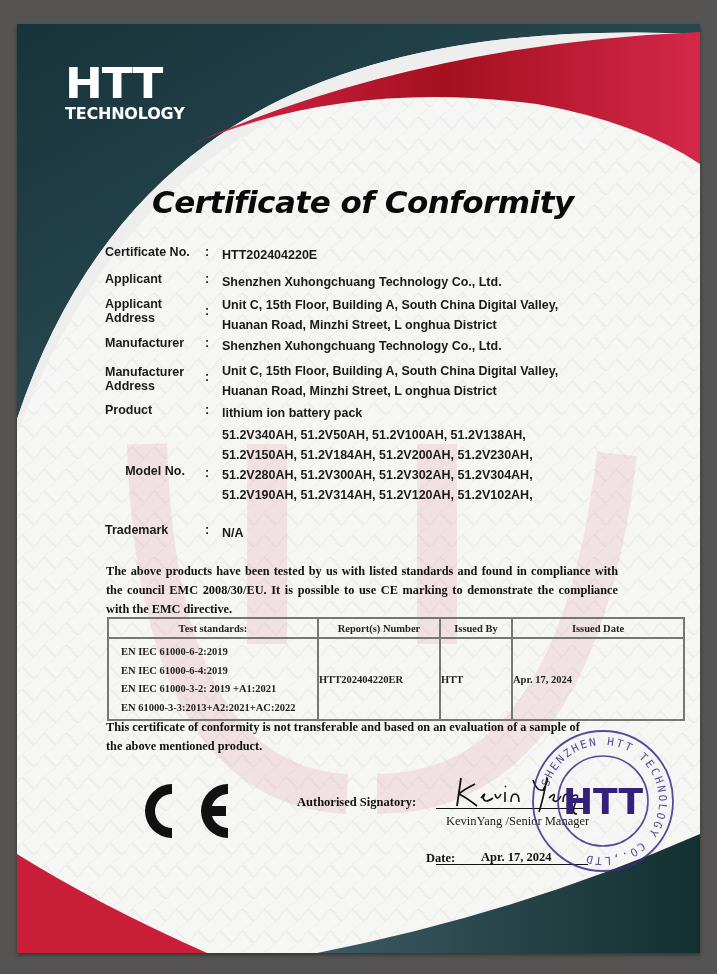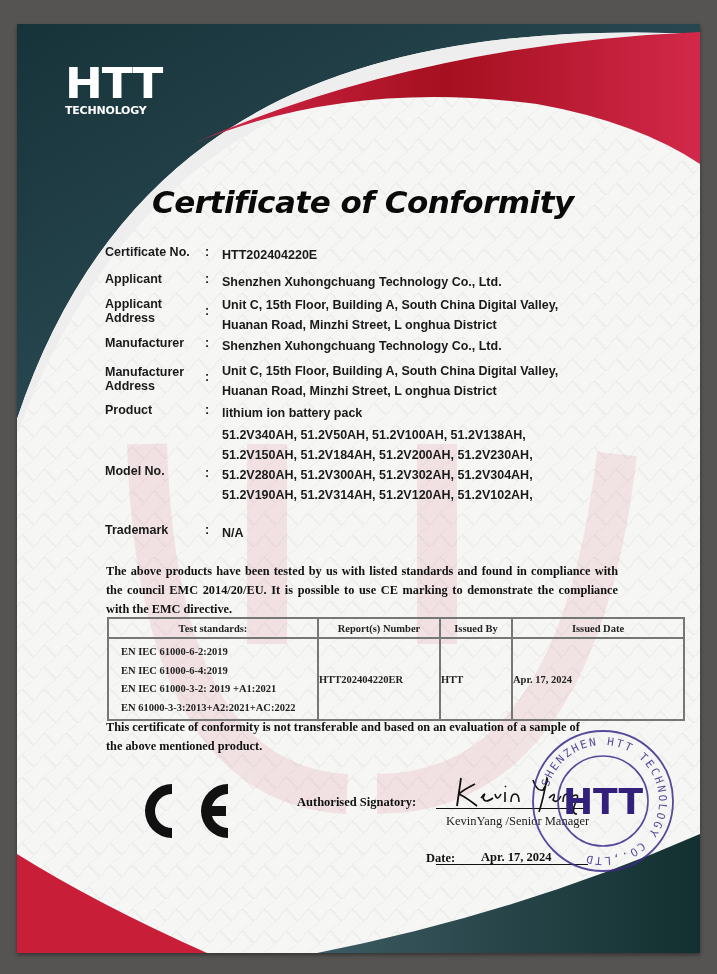--- a/index.html
+++ b/index.html
@@ -21,21 +21,21 @@
     position: absolute; left: 48px; top: 40px;
     color: #fff; text-align: left;
   }
   .logo .big {
     font-family: "DejaVu Sans", sans-serif;
     font-weight: bold; font-size: 43px; line-height: 38px;
     letter-spacing: -1px; transform: scaleX(1.05); transform-origin: left;
   }
   .logo .small {
     font-family: "DejaVu Sans", sans-serif;
-    font-weight: bold; font-size: 11px; letter-spacing: -0.2px; margin-top: 2px;
+    font-weight: bold; font-size: 16px; letter-spacing: -0.2px; margin-top: 2px;
   }
   .title {
     position: absolute; left: 135px; top: 160px;
     font-family: "DejaVu Sans", sans-serif;
     font-weight: bold; font-style: italic; font-size: 31px;
     color: #0a0a0a; letter-spacing: -0.5px;
   }
   .field { position: relative; font-size: 12.5px; font-weight: bold; color: #1a1a1a; }
   .field .lbl { position: absolute; left: 0; top: 0; width: 100px; line-height: 14px; }
   .field .colon { position: absolute; left: 100px; }
@@ -166,37 +166,37 @@
     </div>
   </div>
 
   <div class="field" style="position:absolute;left:105px;top:403px;width:560px;">
     <span class="lbl">Product</span>
     <span class="colon">:</span>
     <div class="val">lithium ion battery pack</div>
   </div>
 
   <div class="field" style="position:absolute;left:105px;top:425px;width:560px;">
-    <span class="lbl" style="top:39px;">Model No.</span>
+    <span class="lbl" style="top:39px;text-align:center;">Model No.</span>
     <span class="colon" style="top:41px;">:</span>
     <div class="val">
       <div>51.2V340AH, 51.2V50AH, 51.2V100AH, 51.2V138AH,</div>
       <div>51.2V150AH, 51.2V184AH, 51.2V200AH, 51.2V230AH,</div>
       <div>51.2V280AH, 51.2V300AH, 51.2V302AH, 51.2V304AH,</div>
       <div>51.2V190AH, 51.2V314AH, 51.2V120AH, 51.2V102AH,</div>
     </div>
   </div>
 
   <div class="field" style="position:absolute;left:105px;top:523px;width:560px;">
     <span class="lbl">Trademark</span>
     <span class="colon">:</span>
     <div class="val">N/A</div>
   </div>
 
-  <div class="para" style="left:106px;top:562px;width:512px;">The above products have been tested by us with listed standards and found in compliance with the council EMC 2014/20/EU. It is possible to use CE marking to demonstrate the compliance with the EMC directive.</div>
+  <div class="para" style="left:106px;top:562px;width:512px;">The above products have been tested by us with listed standards and found in compliance with the council EMC 2008/30/EU. It is possible to use CE marking to demonstrate the compliance with the EMC directive.</div>
 
   <table class="std" style="left:107px;top:617px;width:578px;">
     <thead>
       <tr>
         <th style="width:208px;">Test standards:</th>
         <th style="width:120px;">Report(s) Number</th>
         <th style="width:70px;">Issued By</th>
         <th>Issued Date</th>
       </tr>
     </thead>

